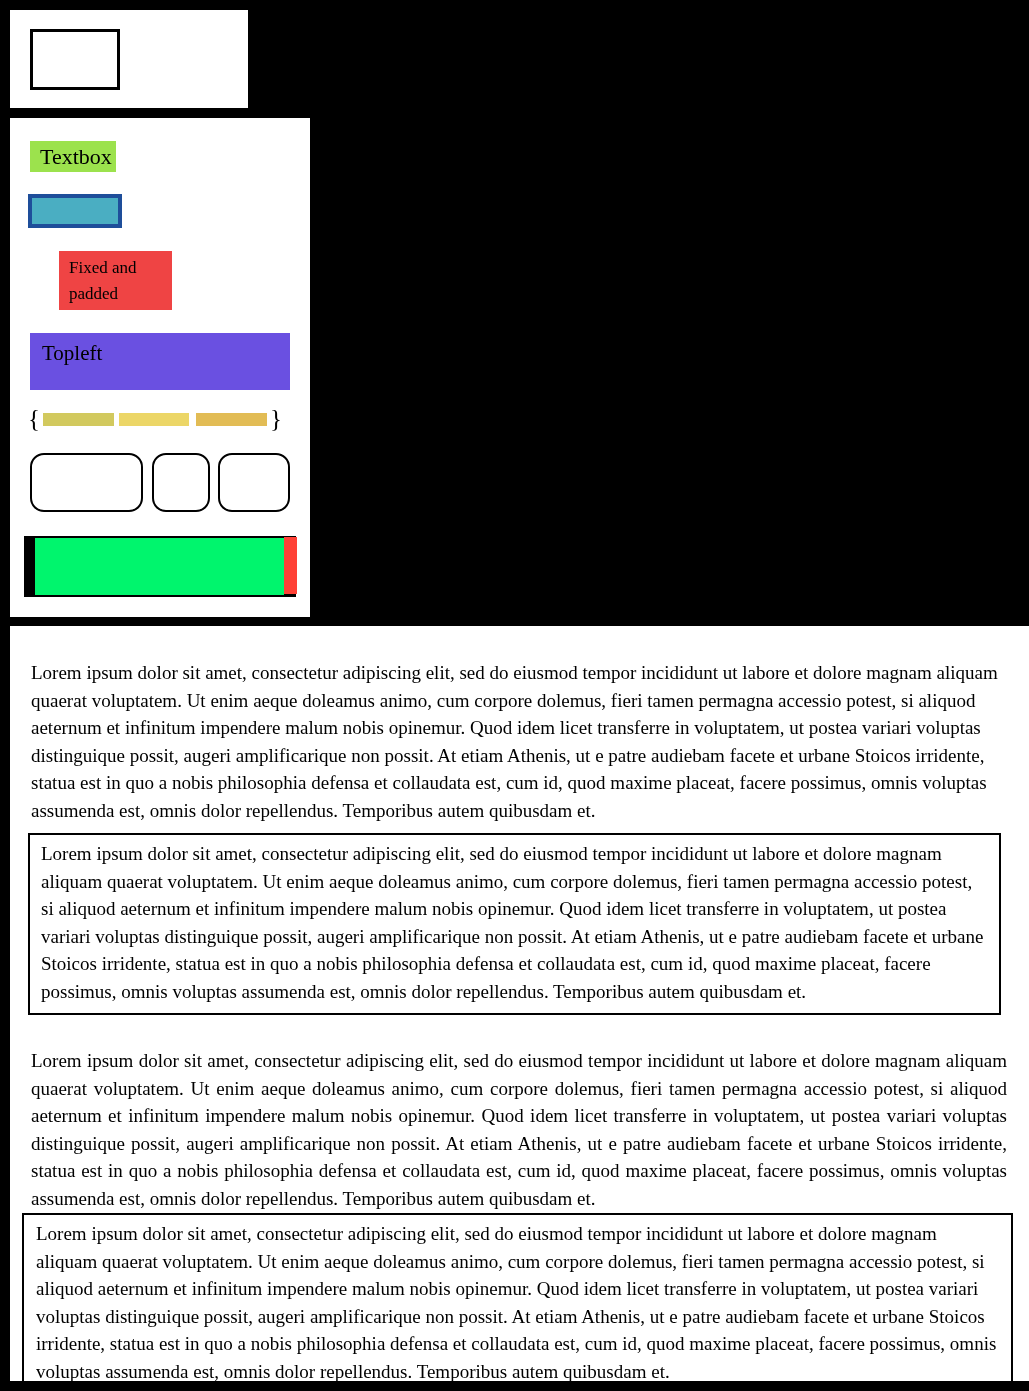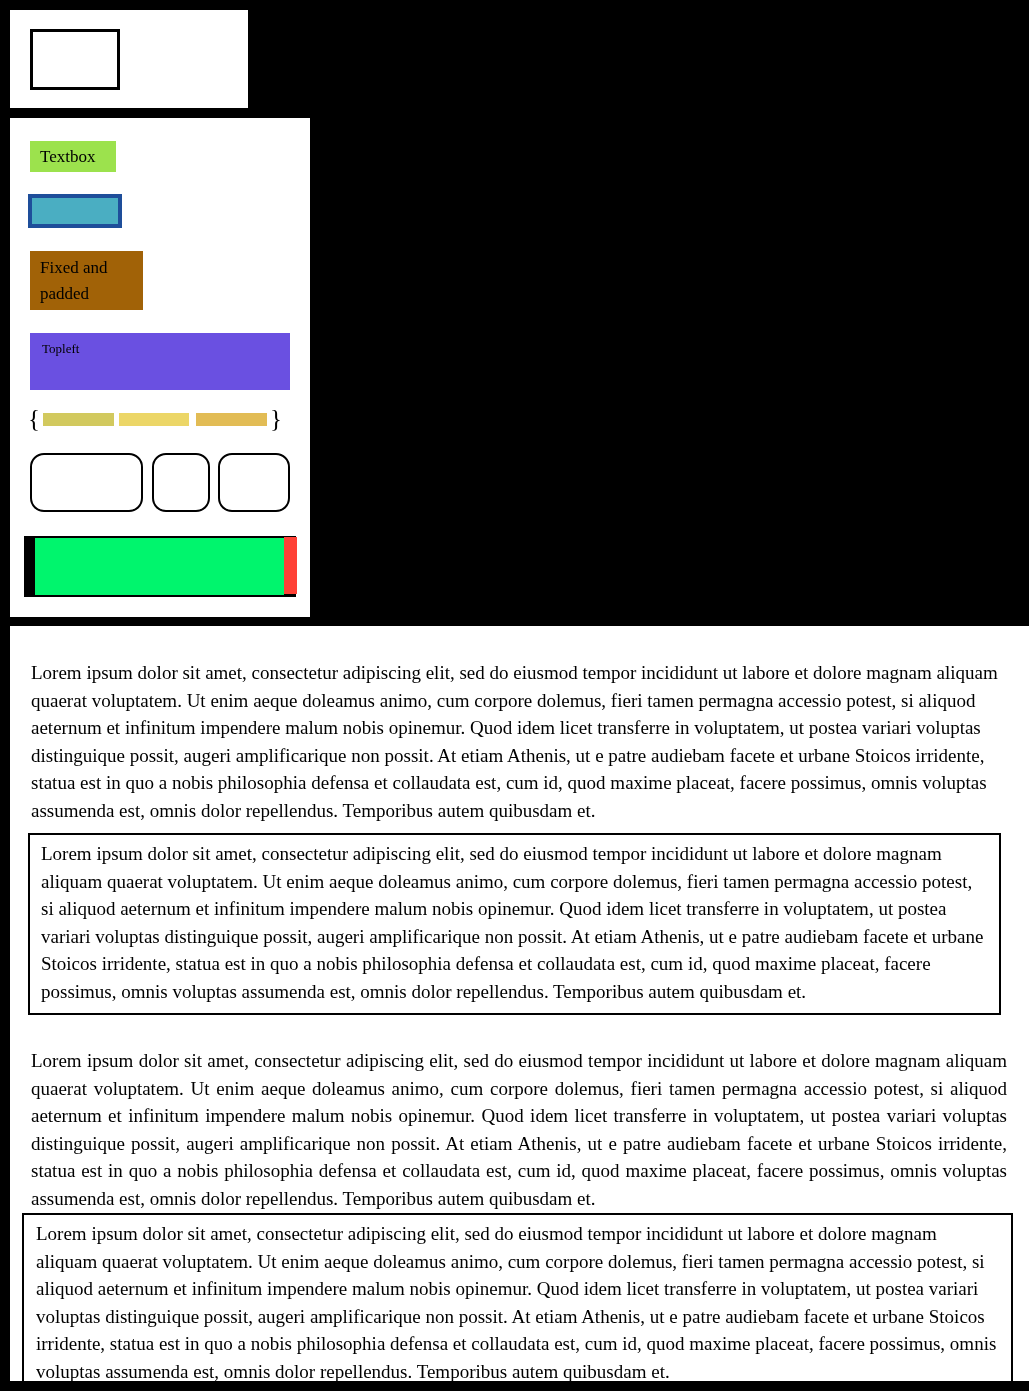--- a/index.html
+++ b/index.html
@@ -8,26 +8,26 @@
     font-family:"Liberation Serif", serif;color:#000;overflow:hidden;
   }
   .panel{position:absolute;background:#fff;}
   #panel-top{left:10px;top:10px;width:238px;height:98px;}
   #outlined-box{position:absolute;left:20px;top:19px;width:90px;height:61px;
     border:3px solid #000;box-sizing:border-box;background:#fff;}
 
   #panel-widgets{left:10px;top:118px;width:300px;height:499px;}
   .abs{position:absolute;box-sizing:border-box;}
   #textbox-label{left:20px;top:23px;width:86px;height:31px;padding:4px 0 0 10px;
-    font-size:17px;line-height:23px;}
+    font-size:22px;line-height:23px;}
   #input-box{left:18px;top:76px;width:94px;height:34px;border:4px solid;}
   #fixed-padded-box{left:20px;top:133px;width:113px;height:59px;
     padding:4px 0 0 10px;font-size:17px;line-height:26px;}
   #topleft-box{left:20px;top:215px;width:260px;height:57px;
-    padding:8px 0 0 12px;font-size:13px;}
+    padding:8px 0 0 12px;font-size:21px;}
   #brace-row{left:18px;top:288px;width:260px;height:26px;display:flex;
     align-items:center;font-size:25px;}
   .brace{line-height:26px;}
   .bar{height:13px;}
   #bar-1{width:71px;margin-left:3px;}
   #bar-2{width:70px;margin-left:5px;}
   #bar-3{width:71px;margin-left:7px;margin-right:3px;}
   .rounded{top:335px;height:59px;border:2.5px solid #000;border-radius:14px;background:#fff;}
   #rounded-1{left:20px;width:113px;}
   #rounded-2{left:142px;width:58px;}
@@ -50,21 +50,21 @@
 
 <div class="panel" id="panel-top">
   <div id="outlined-box"></div>
 </div>
 
 <div class="panel" id="panel-widgets">
   <div class="abs" id="textbox-label" style="background-color: rgb(156, 226, 77);">Textbox</div>
 
   <div class="abs" id="input-box" style="background-color: rgb(74, 174, 194); border-color: rgb(30, 78, 154);"></div>
 
-  <div class="abs" id="fixed-padded-box" style="background-color: #a16207;">Fixed and padded</div>
+  <div class="abs" id="fixed-padded-box" style="background-color: #ef4444; margin-left: 29px;">Fixed and padded</div>
 
   <div class="abs" id="topleft-box" style="background-color: rgb(106, 80, 225);">Topleft</div>
 
   <div class="abs" id="brace-row">
     <span class="brace">{</span>
     <span class="bar" id="bar-1" style="background-color: rgb(210, 201, 94);"></span>
     <span class="bar" id="bar-2" style="background-color: rgb(236, 214, 103);"></span>
     <span class="bar" id="bar-3" style="background-color: rgb(226, 188, 85);"></span>
     <span class="brace">}</span>
   </div>

